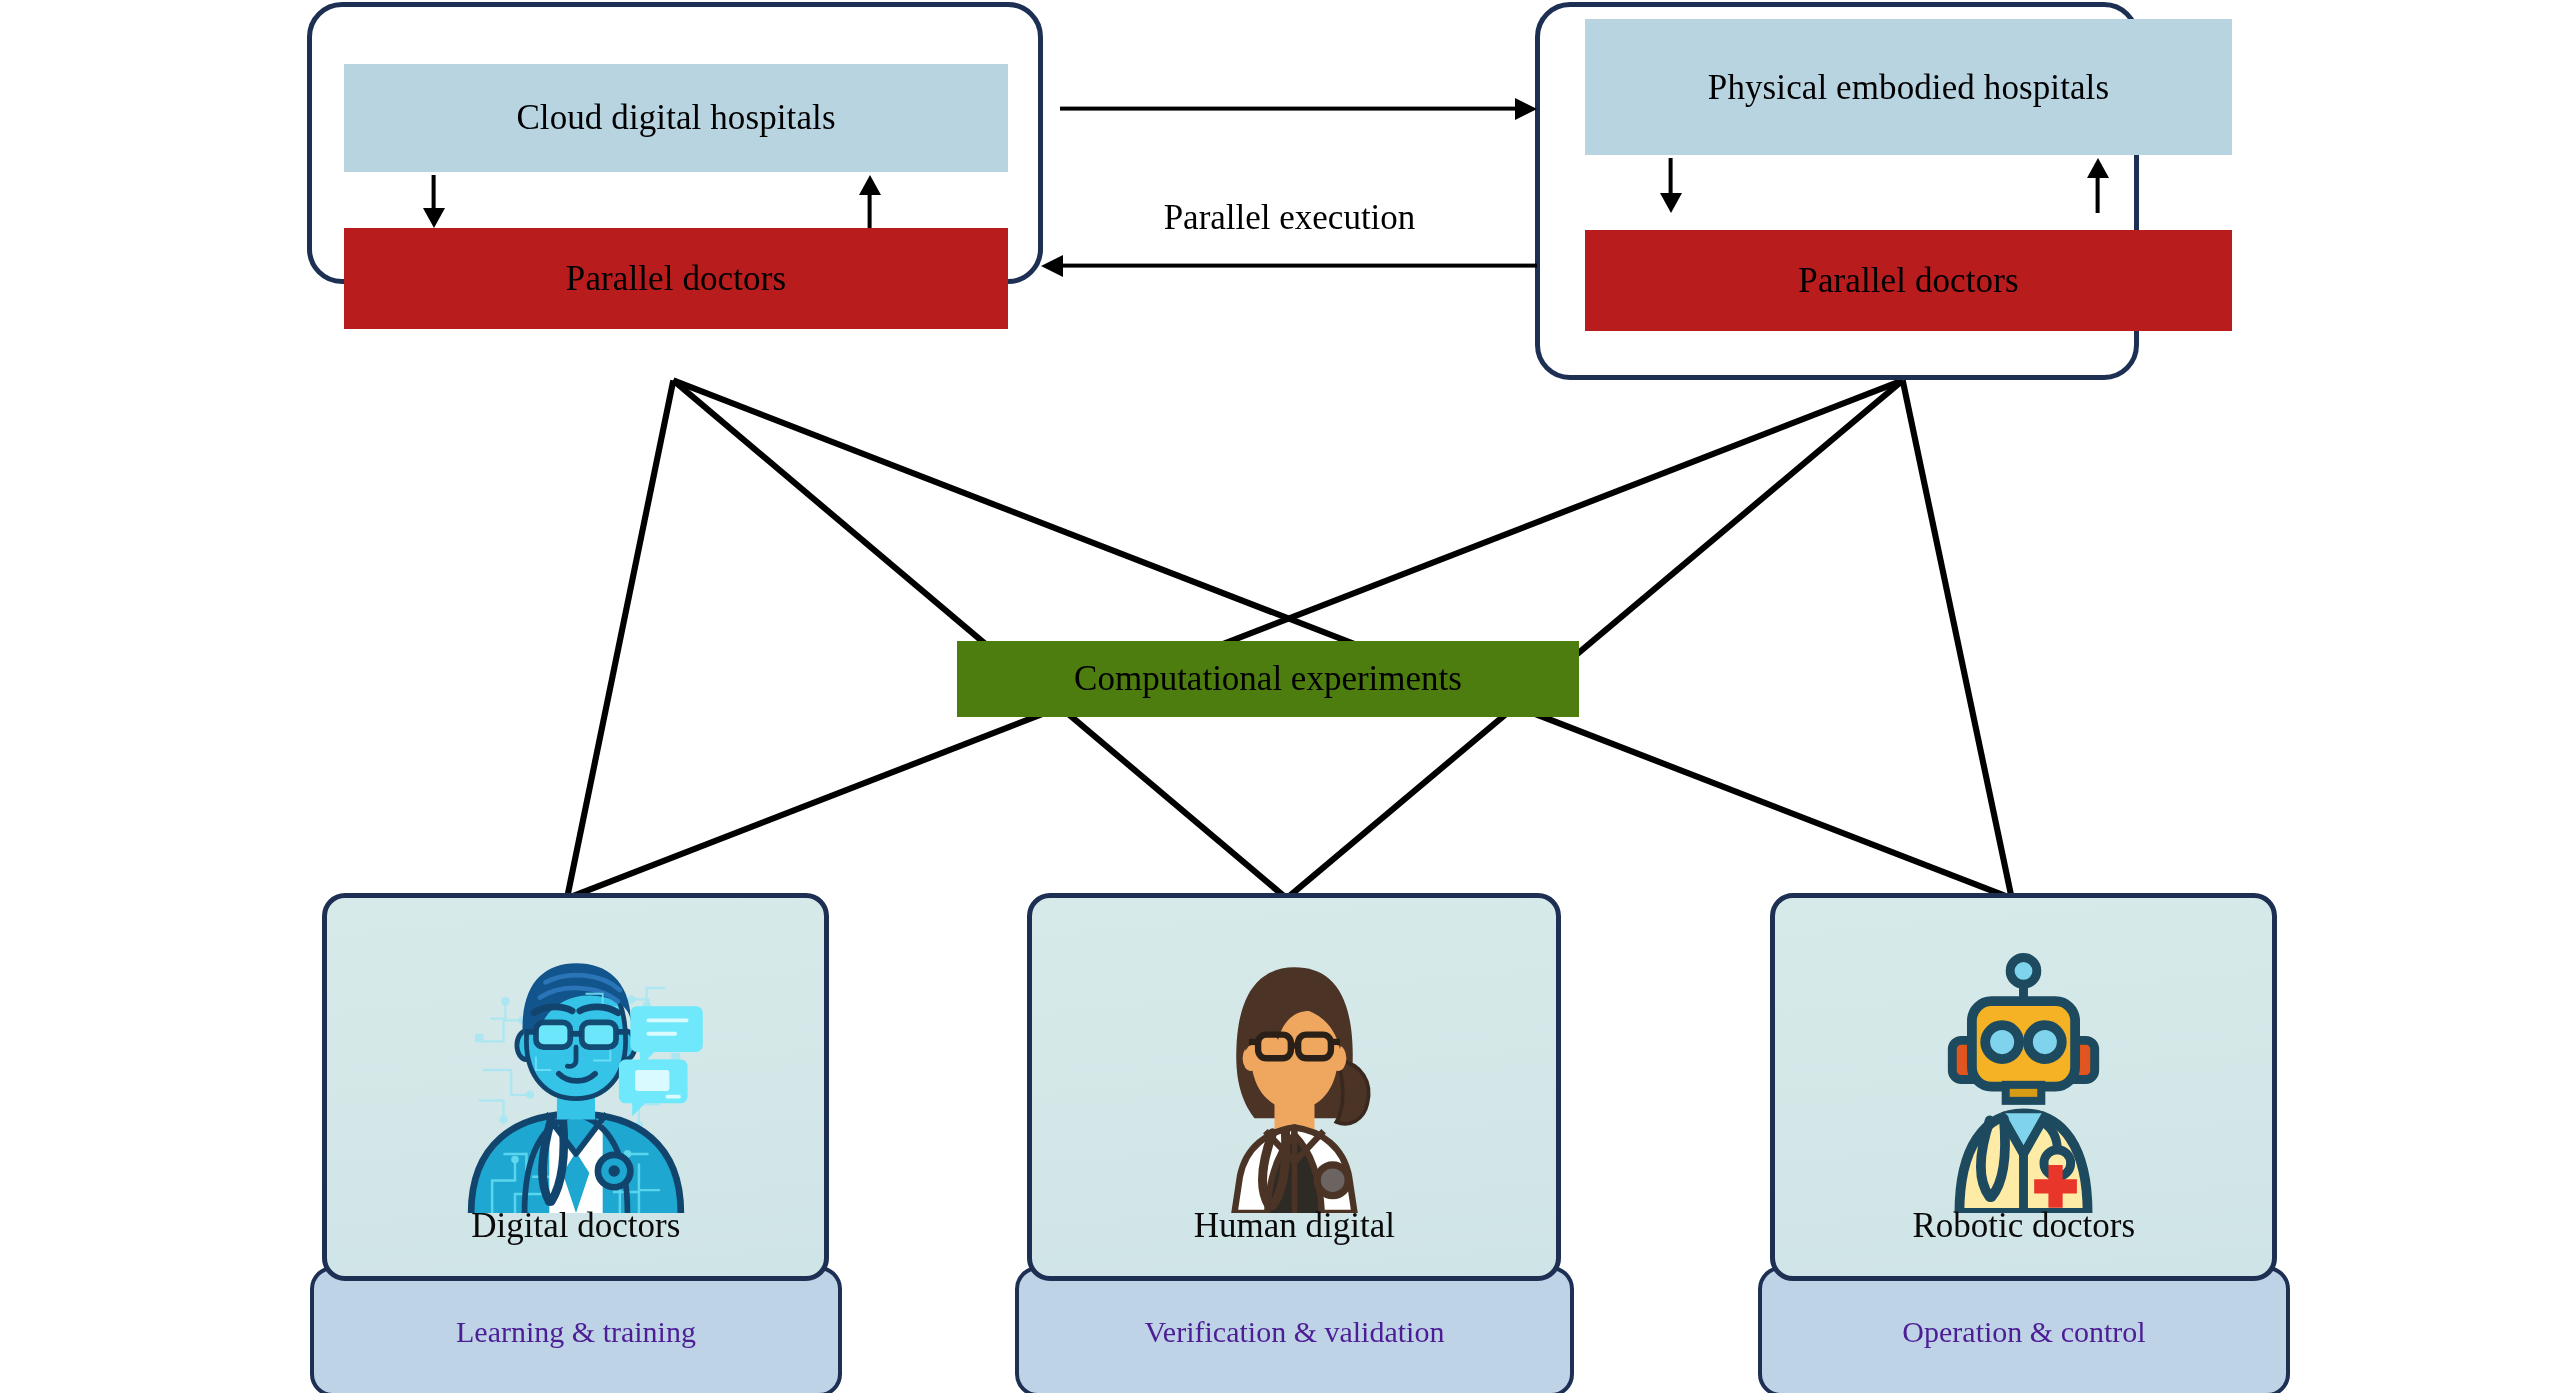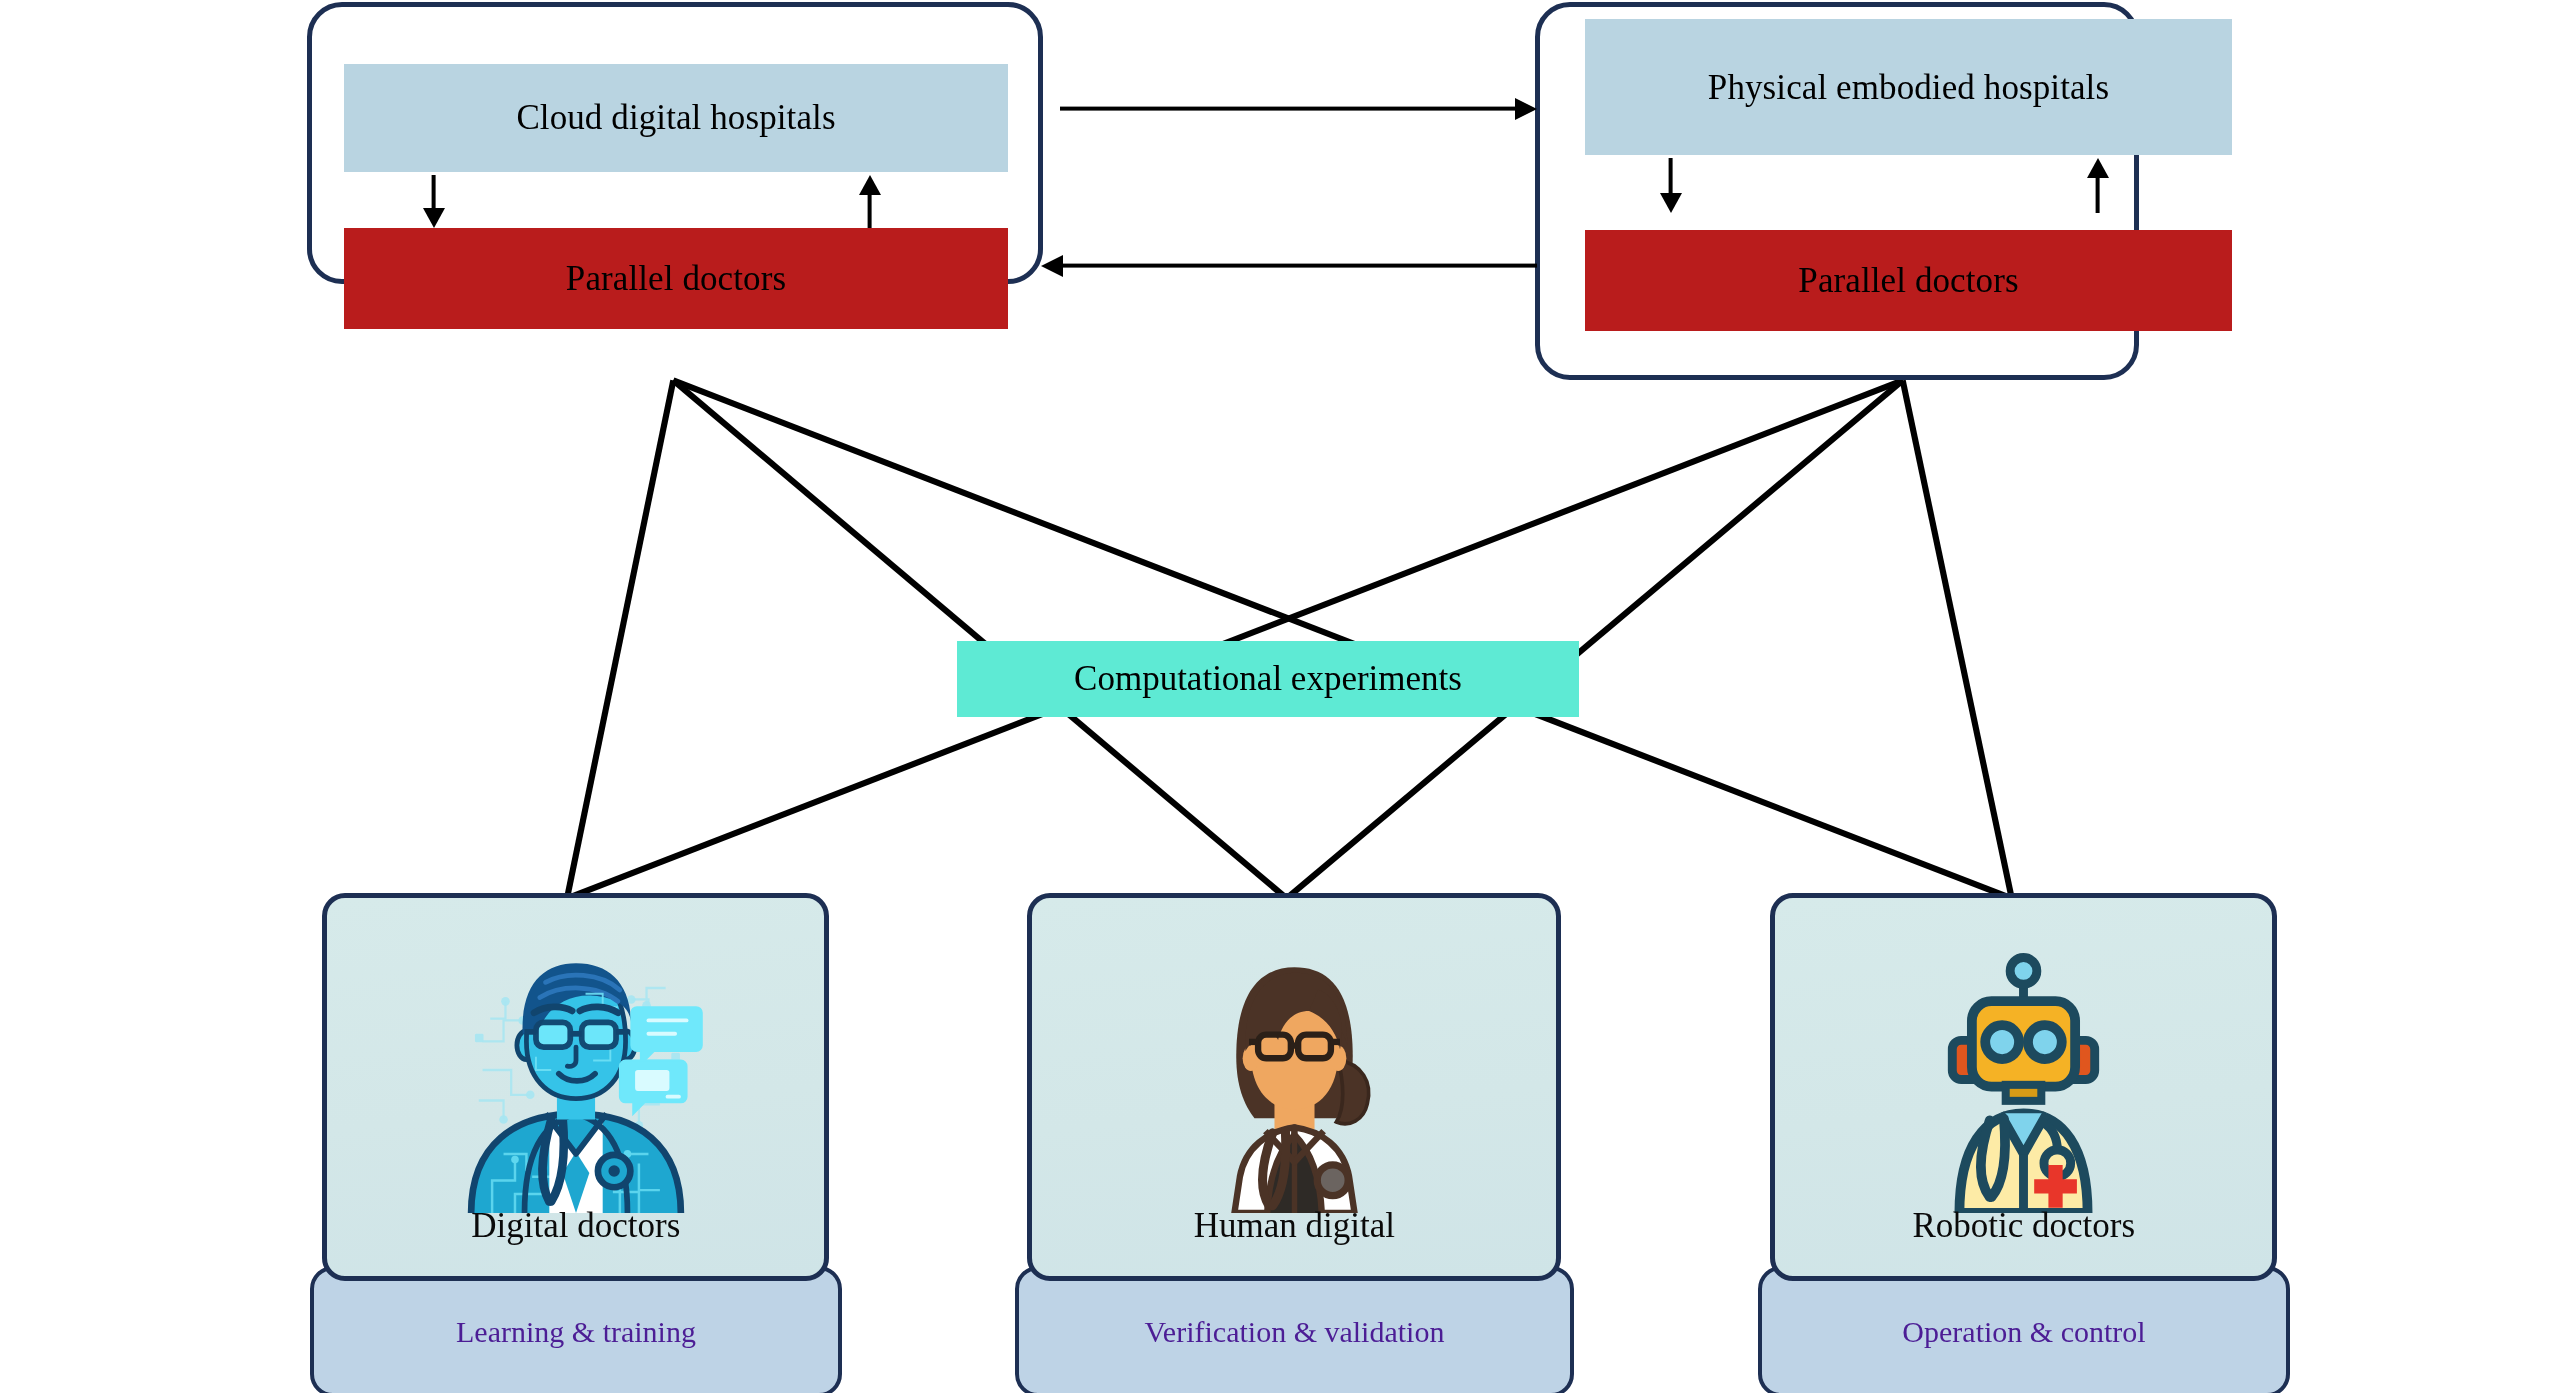--- a/index.html
+++ b/index.html
@@ -35,21 +35,21 @@
   .harrow .shaft{position:absolute;top:50%;transform:translateY(-50%);
     height:4.8px;background:#000;}
   .harrow .head{position:absolute;top:50%;transform:translateY(-50%);
     width:0;height:0;border-top:11px solid transparent;border-bottom:11px solid transparent;}
   .harrow.right .head{border-left:22px solid #000;right:0;}
   .harrow.left  .head{border-right:22px solid #000;left:0;}
   .harrow-label{position:absolute;font-size:35px;color:#000;white-space:nowrap;
     text-align:center;}
 
   
-  #ce-box{position:absolute;background:#5eead4;
+  #ce-box{position:absolute;background:#4d7c0f;
     display:flex;align-items:center;justify-content:center;}
   #ce-box span{font-size:35px;color:#000;}
 
   
   .doctor-unit{position:absolute;}
   .card-footer{position:absolute;box-sizing:border-box;
     border:4.1px solid #1d2f53;border-radius:23px;background:#bed3e6;
     display:flex;align-items:center;justify-content:center;}
   .card-footer span{font-size:30px;color:#4c1d95;}
   .card-main{position:absolute;box-sizing:border-box;
@@ -118,20 +118,21 @@
       <div class="head"></div>
       <div class="shaft" style="bottom:0;height:37px;"></div>
     </div>
   </div>
 
   <div class="harrow right" style="left:1060px;top:95px;width:477px;">
     <div class="shaft" style="left:0;right:17.7px;"></div>
     <div class="head"></div>
   </div>
 
+  <div class="harrow-label" style="left:1043px;top:198px;width:493px;">Parallel execution</div>
   <div class="harrow left" style="left:1041px;top:252px;width:496px;">
     <div class="head"></div>
     <div class="shaft" style="left:17.7px;right:0;"></div>
   </div>
 
   <div id="ce-box" style="left:957px;top:641px;width:622px;height:76px;">
     <span>Computational experiments</span>
   </div>
 
   <div class="doctor-unit" style="left:310px;top:893px;width:532px;height:501px;">

